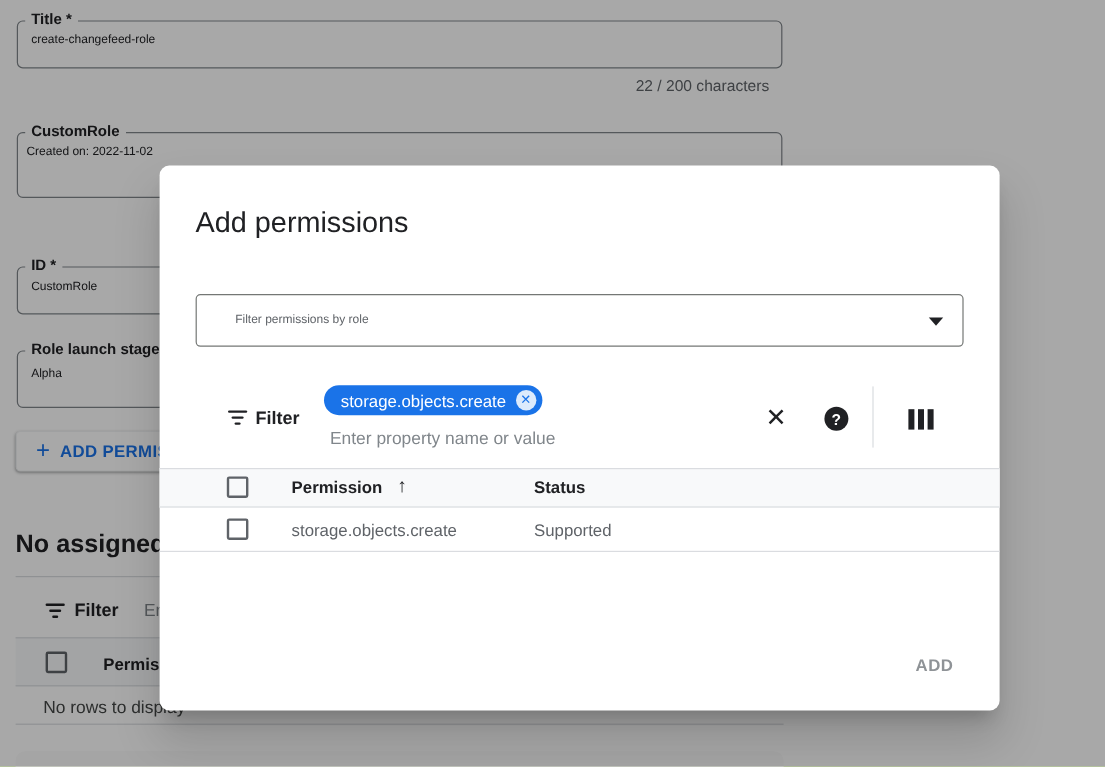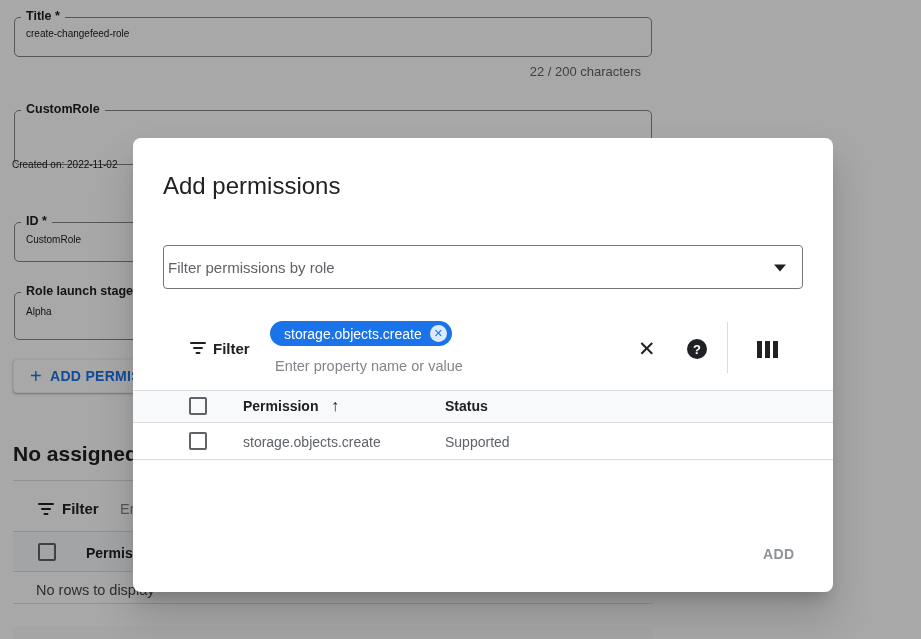--- a/index.html
+++ b/index.html
@@ -45,22 +45,22 @@
   .scrim { position:absolute; inset:0; background:rgba(0,0,0,.34); }
 
   
   .modal { position:absolute; left:133px; top:138px; width:700px; height:454px;
     background:#fff; border-radius:8px;
     box-shadow:0 11px 15px -7px rgba(0,0,0,.2),0 24px 38px 3px rgba(0,0,0,.14); }
   .modal-title { position:absolute; left:30px; top:34px; font-size:24px; color:#202124; white-space:nowrap; }
 
   .role-select { position:absolute; left:30px; top:107px; width:640px; height:44px;
     border:1px solid #747775; border-radius:4px; cursor:pointer; }
-  .role-select-txt { position:absolute; left:4px; top:50%; transform:translateY(-50%);
-    font-size:15px; color:#5f6368; white-space:nowrap; }
+  .role-select-txt { position:absolute; left:32px; top:50%; transform:translateY(-50%);
+    font-size:10px; color:#5f6368; white-space:nowrap; }
   .dd-arrow { position:absolute; right:16px; top:50%; transform:translateY(-35%);
     width:0; height:0; border-left:6px solid transparent; border-right:6px solid transparent; border-top:7px solid #202124; }
 
   .chip { position:absolute; left:137px; top:183px; height:25px; border-radius:13px;
     background:#1a73e8; color:#fff; display:flex; align-items:center; gap:8px;
     padding:0 5px 0 14px; font-size:14px; white-space:nowrap; cursor:pointer; }
   .chip-x { width:17px; height:17px; border-radius:50%; background:rgba(255,255,255,.85);
     color:#1a73e8; font-size:11px; font-weight:700; display:flex; align-items:center; justify-content:center; cursor:pointer; }
 
   .icon-x { position:absolute; font-size:21px; font-weight:400; color:#202124; cursor:pointer; line-height:1; }
@@ -86,21 +86,21 @@
 
   <div class="page">
 
     <div class="field" style="left:14px; top:17px; width:638px; height:40px;"></div>
     <span class="field-label" style="left:21px; top:17px;">Title *</span>
     <span class="field-value" style="left:26px; top:28px;">create-changefeed-role</span>
     <span class="helper" style="left:400px; top:64px; width:241px; text-align:right;">22 / 200 characters</span>
 
     <div class="field" style="left:14px; top:110px; width:638px; height:55px;"></div>
     <span class="field-label" style="left:21px; top:110px;">CustomRole</span>
-    <span class="field-value" style="left:12px; top:121px;margin-top:38px;">Created on: 2022-11-02</span>
+    <span class="field-value" style="left:22px; top:121px;">Created on: 2022-11-02</span>
 
     <div class="field" style="left:14px; top:222px; width:638px; height:40px;"></div>
     <span class="field-label" style="left:21px; top:222px;">ID *</span>
     <span class="field-value" style="left:26px; top:234px;">CustomRole</span>
 
     <div class="field" style="left:14px; top:292px; width:638px; height:48px;"></div>
     <span class="field-label" style="left:21px; top:292px;">Role launch stage</span>
     <span class="field-value" style="left:26px; top:306px;">Alpha</span>
 
     <div class="raised-btn" style="left:13px; top:359px;">

